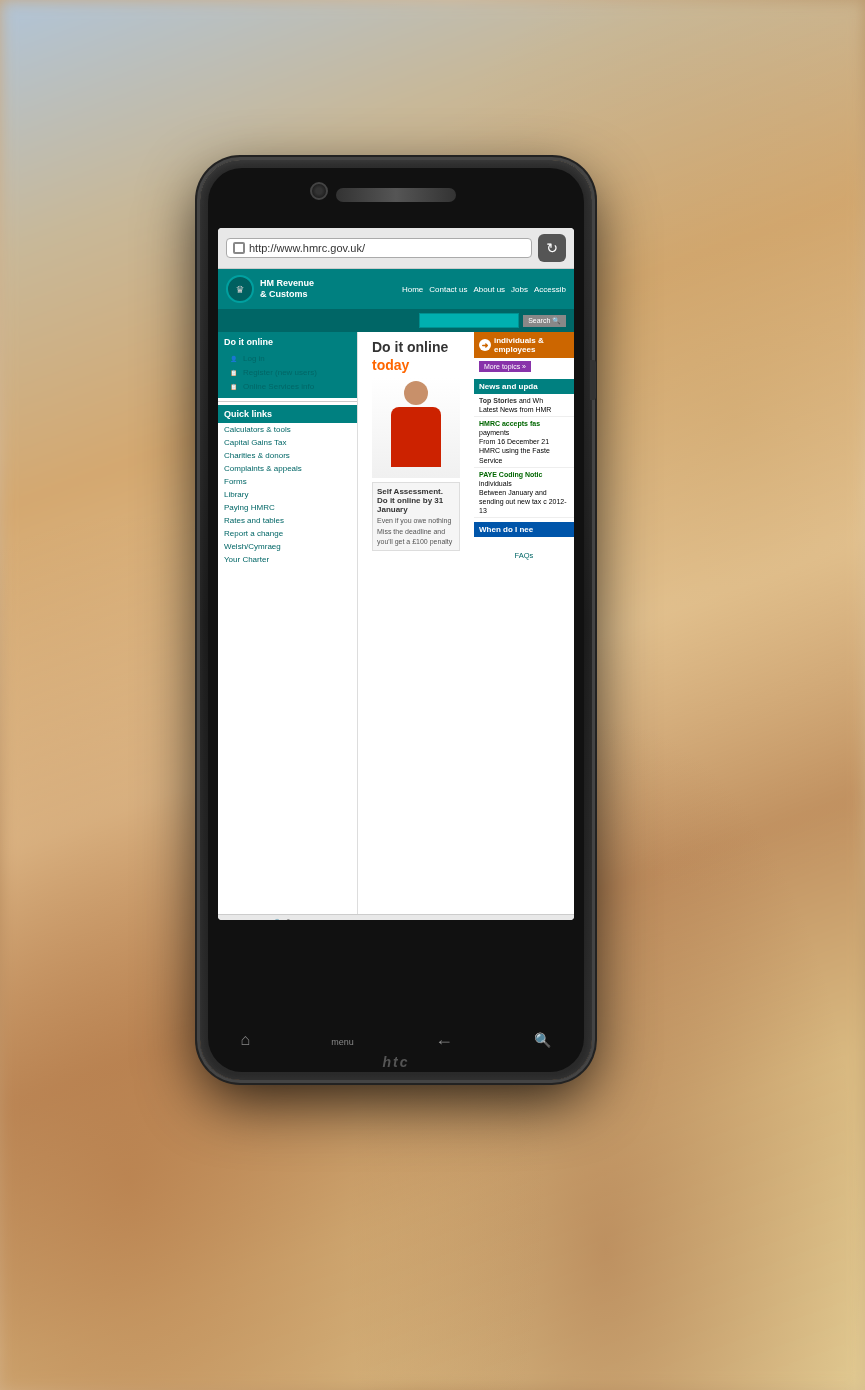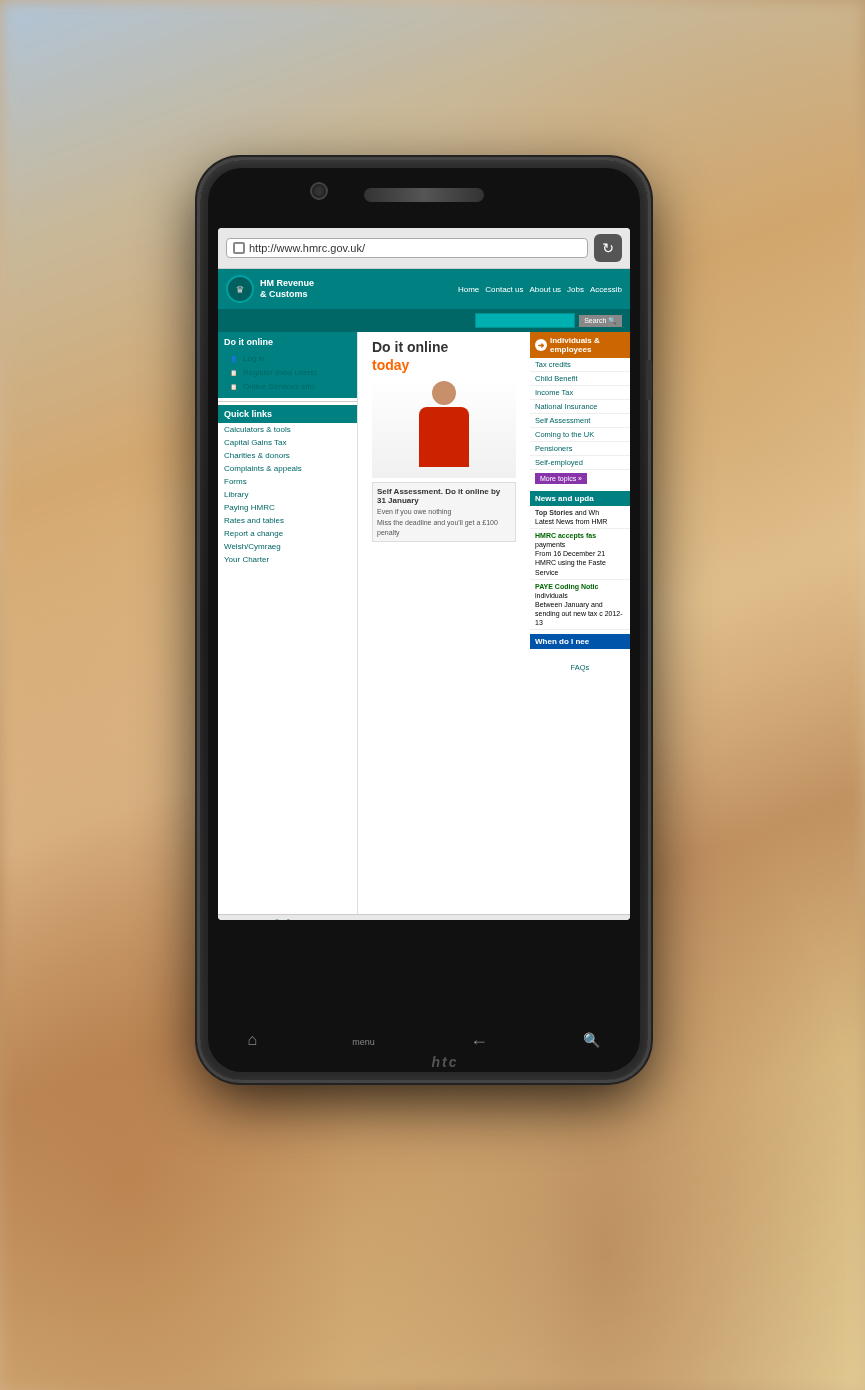--- a/index.html
+++ b/index.html
@@ -29,21 +29,21 @@
       background: linear-gradient(160deg, #b0c4d8 0%, #c8b898 15%, #d4a870 30%, #e8c898 50%, #c09060 65%, #d8b880 80%, #e0c890 100%);
       filter: blur(8px);
       z-index: 0;
     }
 
     
     .phone {
       position: absolute;
       top: 160px;
       left: 200px;
-      width: 448px;
+      width: 392px;
       height: 920px;
       background: linear-gradient(180deg, #2a2a2a 0%, #1a1a1a 50%, #2a2a2a 100%);
       border-radius: 40px;
       box-shadow: 
         0 0 0 3px #444,
         0 0 0 5px #222,
         inset 0 2px 10px rgba(255,255,255,0.1),
         0 20px 60px rgba(0,0,0,0.8);
       z-index: 10;
     }
@@ -510,21 +510,20 @@
       position: absolute;
       bottom: 10px;
       left: 50%;
       transform: translateX(-50%);
       color: #555;
       font-size: 14px;
       font-weight: bold;
       letter-spacing: 2px;
       font-style: italic;
       z-index: 25;
-      margin-left: 21px;
     }
 
     
     .hand-bg {
       position: absolute;
       top: 0; left: 0; right: 0; bottom: 0;
       background: 
         radial-gradient(ellipse at 15% 85%, rgba(180,120,70,0.7) 0%, transparent 40%),
         radial-gradient(ellipse at 85% 30%, rgba(200,160,100,0.4) 0%, transparent 35%),
         radial-gradient(ellipse at 70% 90%, rgba(160,100,60,0.5) 0%, transparent 30%);
@@ -656,30 +655,20 @@
               <div class="self-assessment-text">Even if you owe nothing</div>
               <div class="self-assessment-text">Miss the deadline and you'll get a £100 penalty</div>
             </div>
           </div>
 
           <div class="right-sidebar">
             <div class="individuals-header">
               <div class="arrow-icon">➜</div>
               <span>individuals &amp; employees</span>
             </div>
-            <ul class="right-links">
-              <li class="right-link">Tax credits</li>
-              <li class="right-link">Child Benefit</li>
-              <li class="right-link">Income Tax</li>
-              <li class="right-link">National Insurance</li>
-              <li class="right-link">Self Assessment</li>
-              <li class="right-link">Coming to the UK</li>
-              <li class="right-link">Pensioners</li>
-              <li class="right-link">Self-employed</li>
-            </ul>
             <span class="more-topics-btn">More topics »</span>
 
             <div class="news-header">News and upda</div>
 
             <div class="news-item">
               <span class="news-bold">Top Stories</span>
               <span> and Wh</span>
               <br><span>Latest News from HMR</span>
             </div>
 

